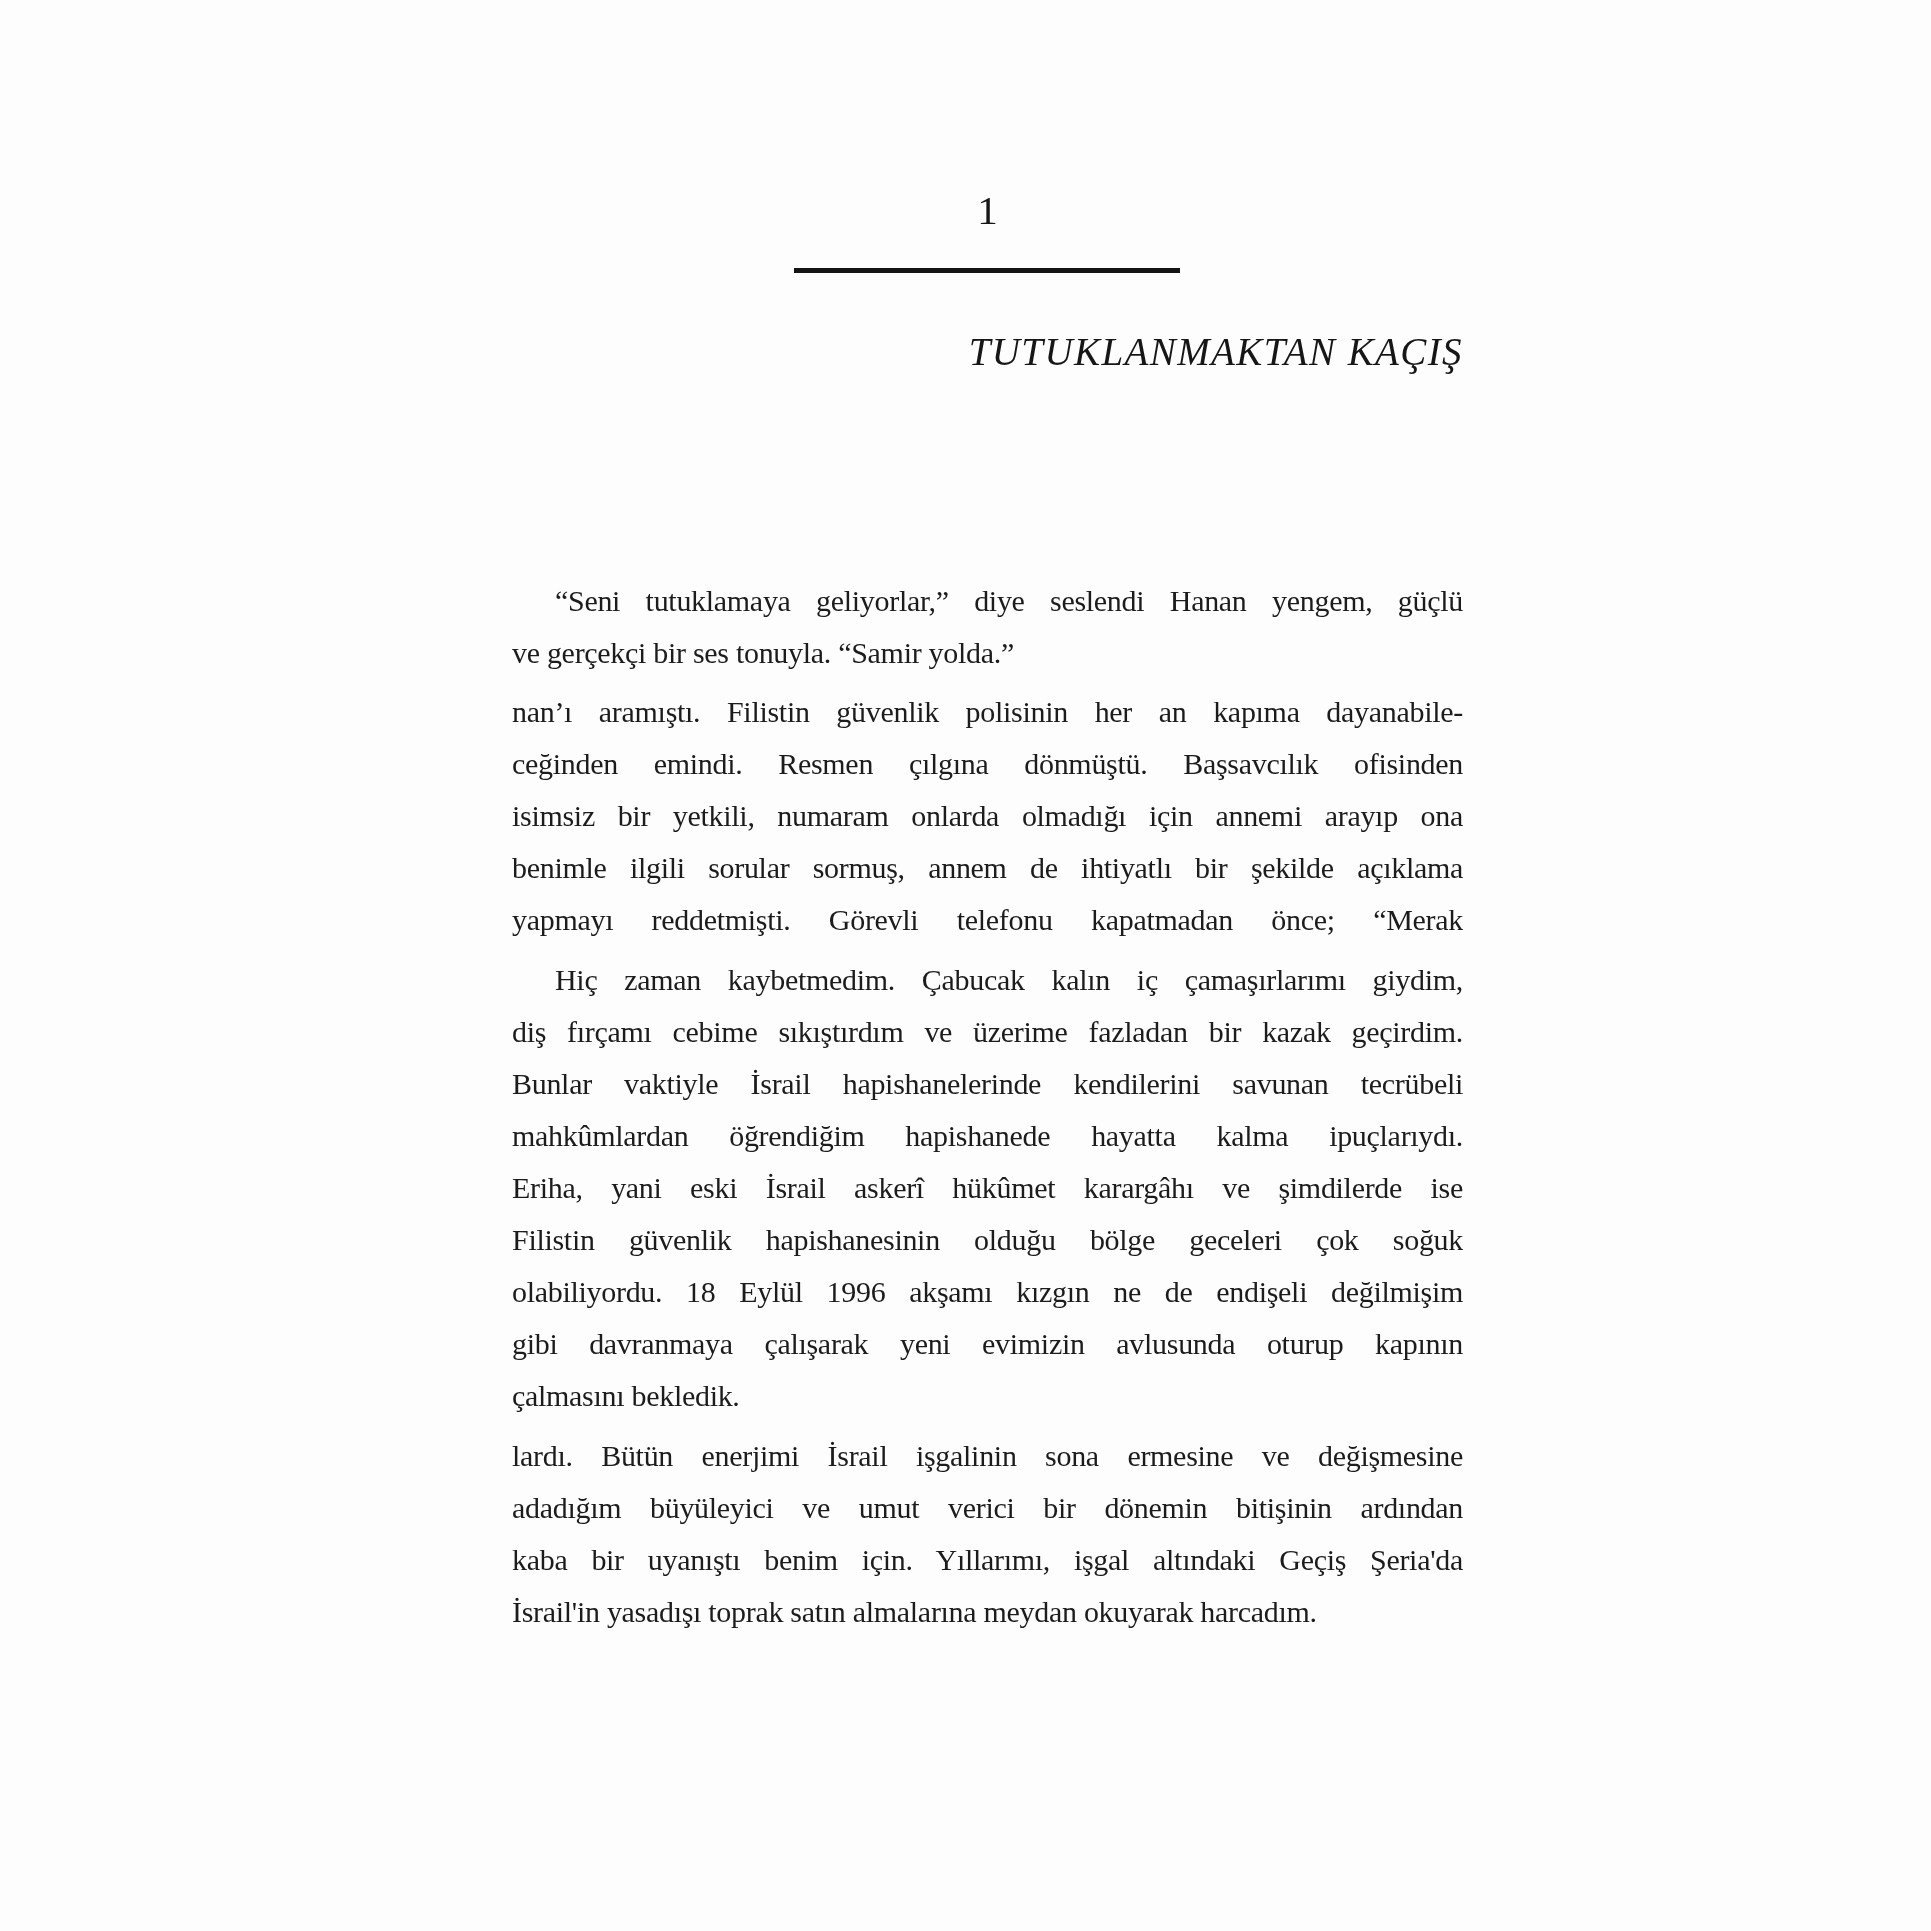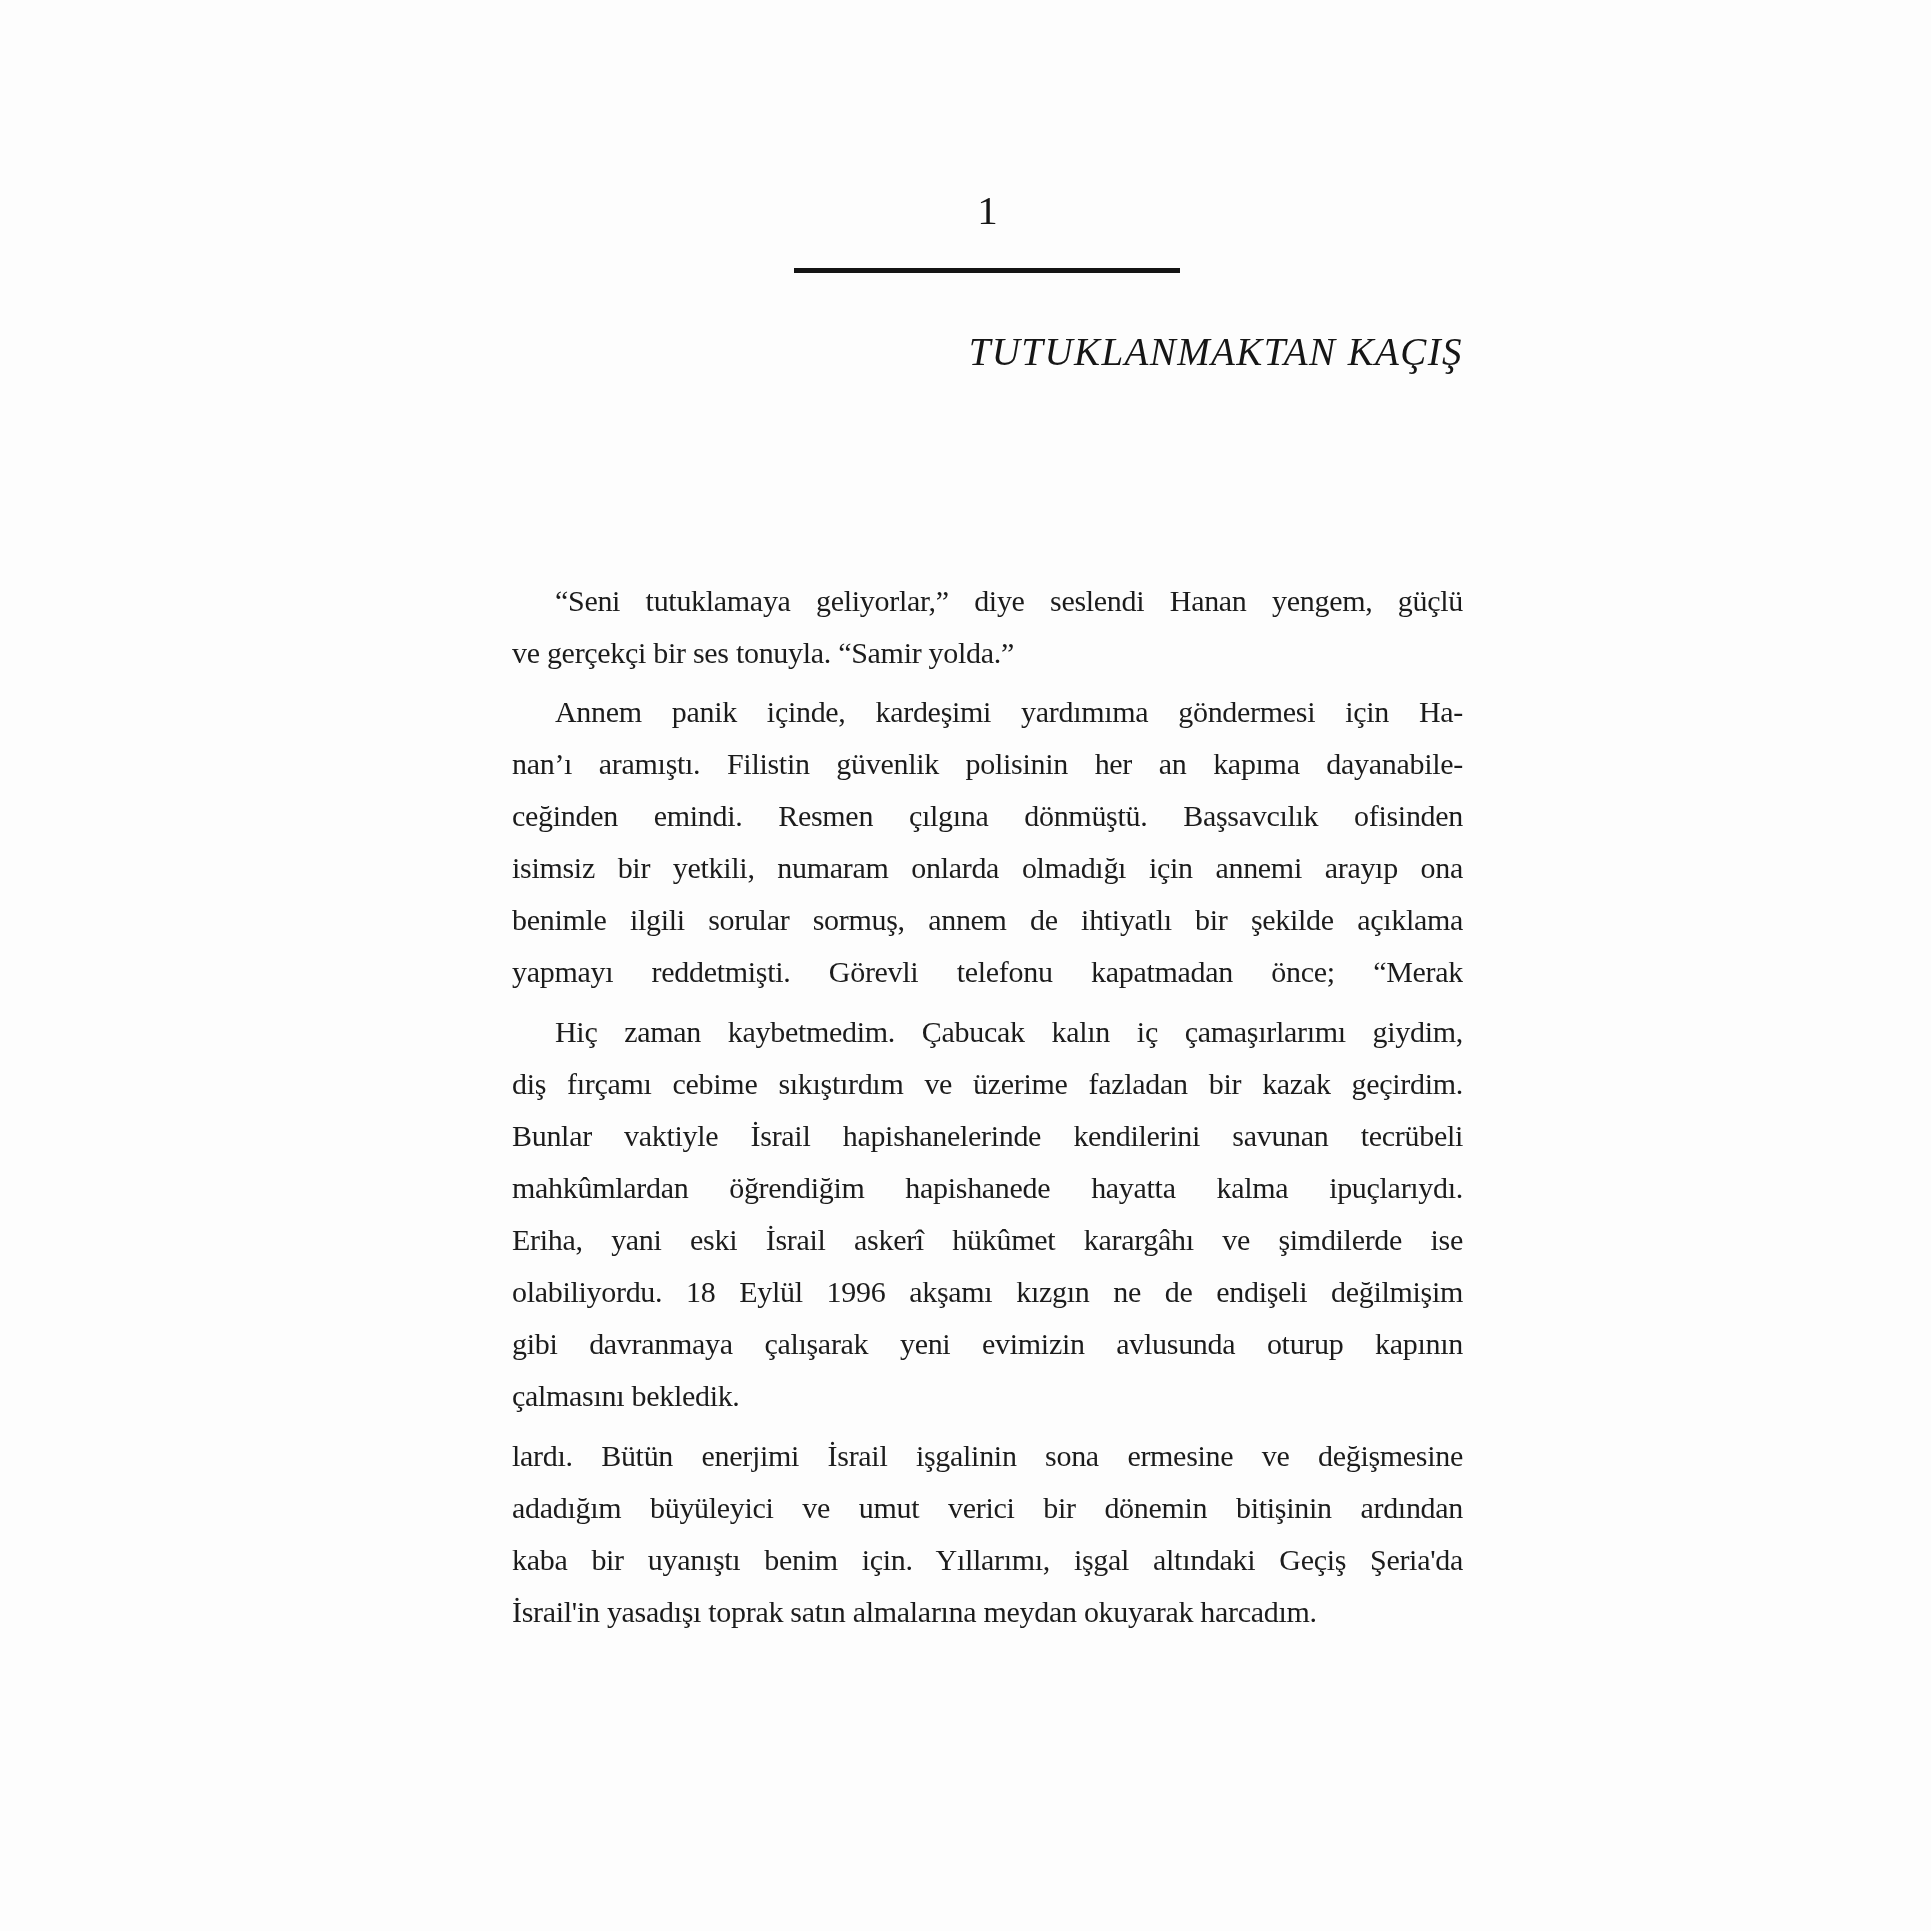--- a/index.html
+++ b/index.html
@@ -80,33 +80,33 @@
 <div class="page">
   <div class="chapter-number">1</div>
   <div class="rule"></div>
   <div class="chapter-title">TUTUKLANMAKTAN KAÇIŞ</div>
   <div class="body" id="paragraphs">
       <div class="paragraph">
         <div class="line first">“Seni tutuklamaya geliyorlar,” diye seslendi Hanan yengem, güçlü</div>
         <div class="line last">ve gerçekçi bir ses tonuyla. “Samir yolda.”</div>
       </div>
       <div class="paragraph">
-        <div class="line first">Annem panik içinde, kardeşimi yardımıma göndermesi için Ha-</div>
         <div class="line">nan’ı aramıştı. Filistin güvenlik polisinin her an kapıma dayanabile-</div>
         <div class="line">ceğinden emindi. Resmen çılgına dönmüştü. Başsavcılık ofisinden</div>
         <div class="line">isimsiz bir yetkili, numaram onlarda olmadığı için annemi arayıp ona</div>
         <div class="line">benimle ilgili sorular sormuş, annem de ihtiyatlı bir şekilde açıklama</div>
         <div class="line">yapmayı reddetmişti. Görevli telefonu kapatmadan önce; “Merak</div>
       </div>
       <div class="paragraph">
         <div class="line first">Hiç zaman kaybetmedim. Çabucak kalın iç çamaşırlarımı giydim,</div>
         <div class="line">diş fırçamı cebime sıkıştırdım ve üzerime fazladan bir kazak geçirdim.</div>
         <div class="line">Bunlar vaktiyle İsrail hapishanelerinde kendilerini savunan tecrübeli</div>
         <div class="line">mahkûmlardan öğrendiğim hapishanede hayatta kalma ipuçlarıydı.</div>
         <div class="line">Eriha, yani eski İsrail askerî hükûmet karargâhı ve şimdilerde ise</div>
+        <div class="line">Filistin güvenlik hapishanesinin olduğu bölge geceleri çok soğuk</div>
         <div class="line">olabiliyordu. 18 Eylül 1996 akşamı kızgın ne de endişeli değilmişim</div>
         <div class="line">gibi davranmaya çalışarak yeni evimizin avlusunda oturup kapının</div>
         <div class="line last">çalmasını bekledik.</div>
       </div>
       <div class="paragraph">
         <div class="line">lardı. Bütün enerjimi İsrail işgalinin sona ermesine ve değişmesine</div>
         <div class="line">adadığım büyüleyici ve umut verici bir dönemin bitişinin ardından</div>
         <div class="line">kaba bir uyanıştı benim için. Yıllarımı, işgal altındaki Geçiş Şeria'da</div>
         <div class="line last">İsrail'in yasadışı toprak satın almalarına meydan okuyarak harcadım.</div>
       </div>

